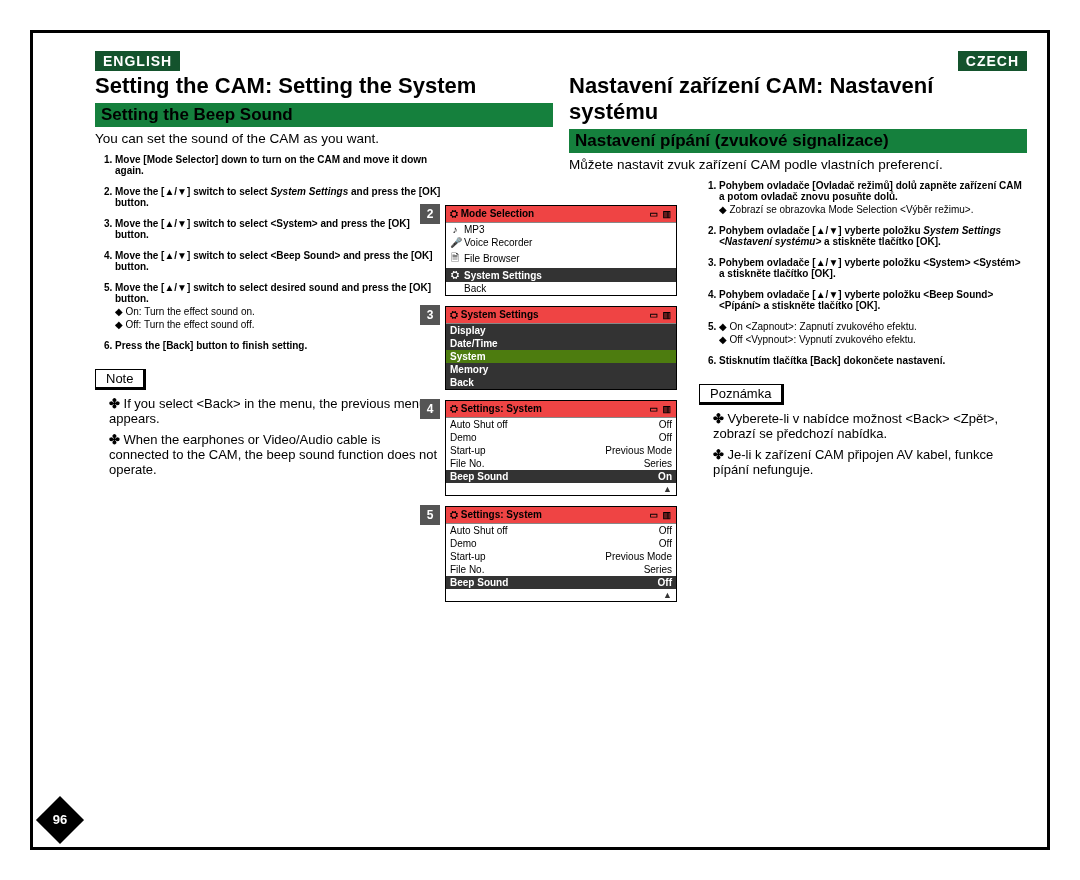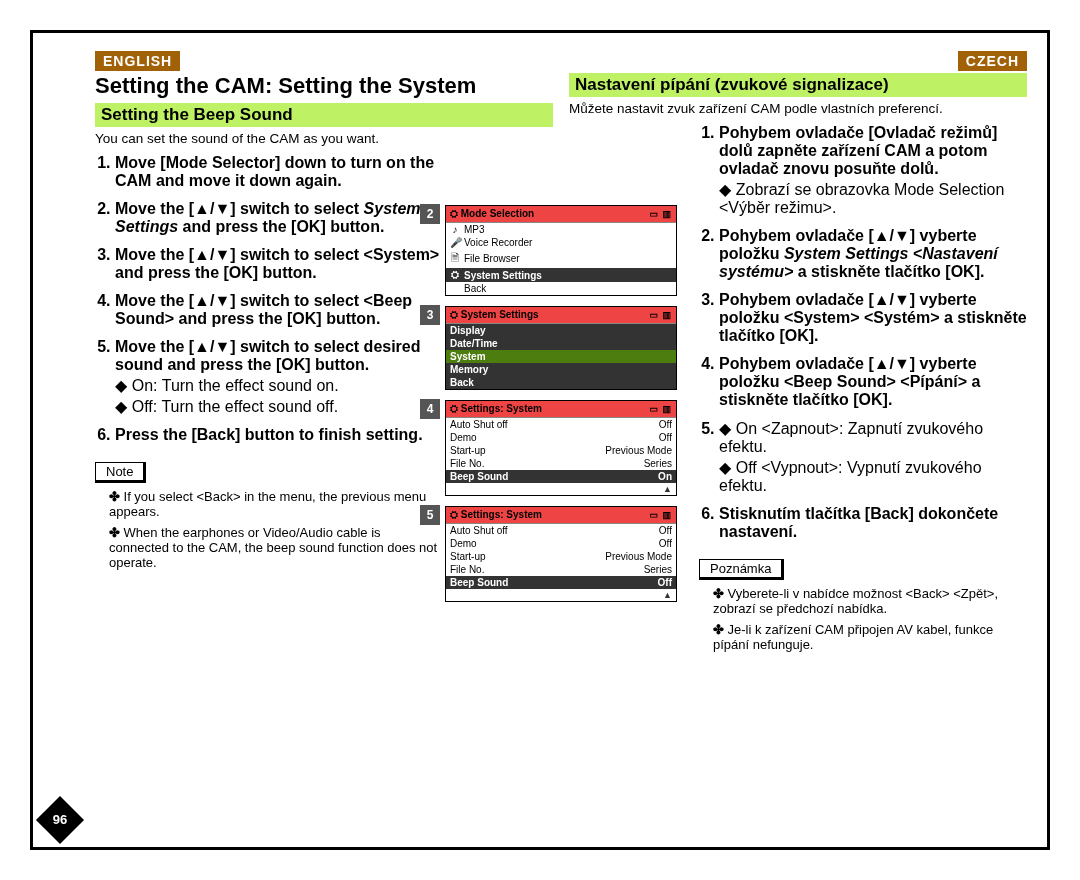--- a/index.html
+++ b/index.html
@@ -24,43 +24,43 @@
   }
   .col {
     width: 50%;
     box-sizing: border-box;
     position: relative;
   }
   .col-left { padding-right: 8px; }
   .col-right { padding-left: 8px; }
   .lang-tag {
     display: inline-block;
-    background: #a16207;
+    background: #14532d;
     color: #fff;
     font-weight: bold;
     font-size: 14px;
     padding: 2px 8px;
     letter-spacing: 1px;
   }
   .lang-row-left { margin-bottom: 2px; }
   .lang-row-right { text-align: right; margin-bottom: 2px; }
   h1 {
     margin: 2px 0 4px 0;
     font-size: 22px;
     font-weight: bold;
   }
   .subhead {
-    background: #bef264;
+    background: #15803d;
     font-weight: bold;
     font-size: 17px;
     padding: 2px 6px;
     margin-bottom: 4px;
   }
   .intro { font-size: 13.5px; margin-bottom: 8px; }
-  ol { margin: 0; padding-left: 20px; font-size: 16px; }
+  ol { margin: 0; padding-left: 20px; font-size: 10px; }
   ol > li { margin-bottom: 10px; font-weight: bold; }
   ol > li .sub { font-weight: normal; margin-top: 2px; }
   .diamond::before { content: "◆ "; }
   .italic { font-style: italic; }
   .note-box {
     display:inline-block;
     border: 1px solid #000;
     border-right: 3px solid #000;
     border-bottom: 3px solid #000;
     padding: 1px 10px;
@@ -160,20 +160,21 @@
     <div class="note-box">Note</div>
     <ul class="notes">
       <li>If you select &lt;Back&gt; in the menu, the previous menu appears.</li>
       <li>When the earphones or Video/Audio cable is connected to the CAM, the beep sound function does not operate.</li>
     </ul>
     </div>
   </div>
 
   <div class="col col-right">
     <div class="lang-row-right"><span class="lang-tag">CZECH</span></div>
+    <h1>Nastavení zařízení CAM: Nastavení systému</h1>
     <div class="subhead">Nastavení pípání (zvukové signalizace)</div>
     <div class="intro">Můžete nastavit zvuk zařízení CAM podle vlastních preferencí.</div>
     <div class="content-wrap">
     <ol>
       <li><span>Pohybem ovladače [Ovladač režimů] dolů zapněte zařízení CAM a potom ovladač znovu posuňte dolů.</span>
         <div class="sub diamond">Zobrazí se obrazovka Mode Selection &lt;Výběr režimu&gt;.</div></li>
       <li><span>Pohybem ovladače [▲/▼] vyberte položku</span>
         <span class="italic">System Settings &lt;Nastavení systému&gt;</span><span> a stiskněte tlačítko [OK].</span></li>
       <li>Pohybem ovladače [▲/▼] vyberte položku &lt;System&gt; &lt;Systém&gt; a stiskněte tlačítko [OK].</li>
       <li>Pohybem ovladače [▲/▼] vyberte položku &lt;Beep Sound&gt; &lt;Pípání&gt; a stiskněte tlačítko [OK].</li>

